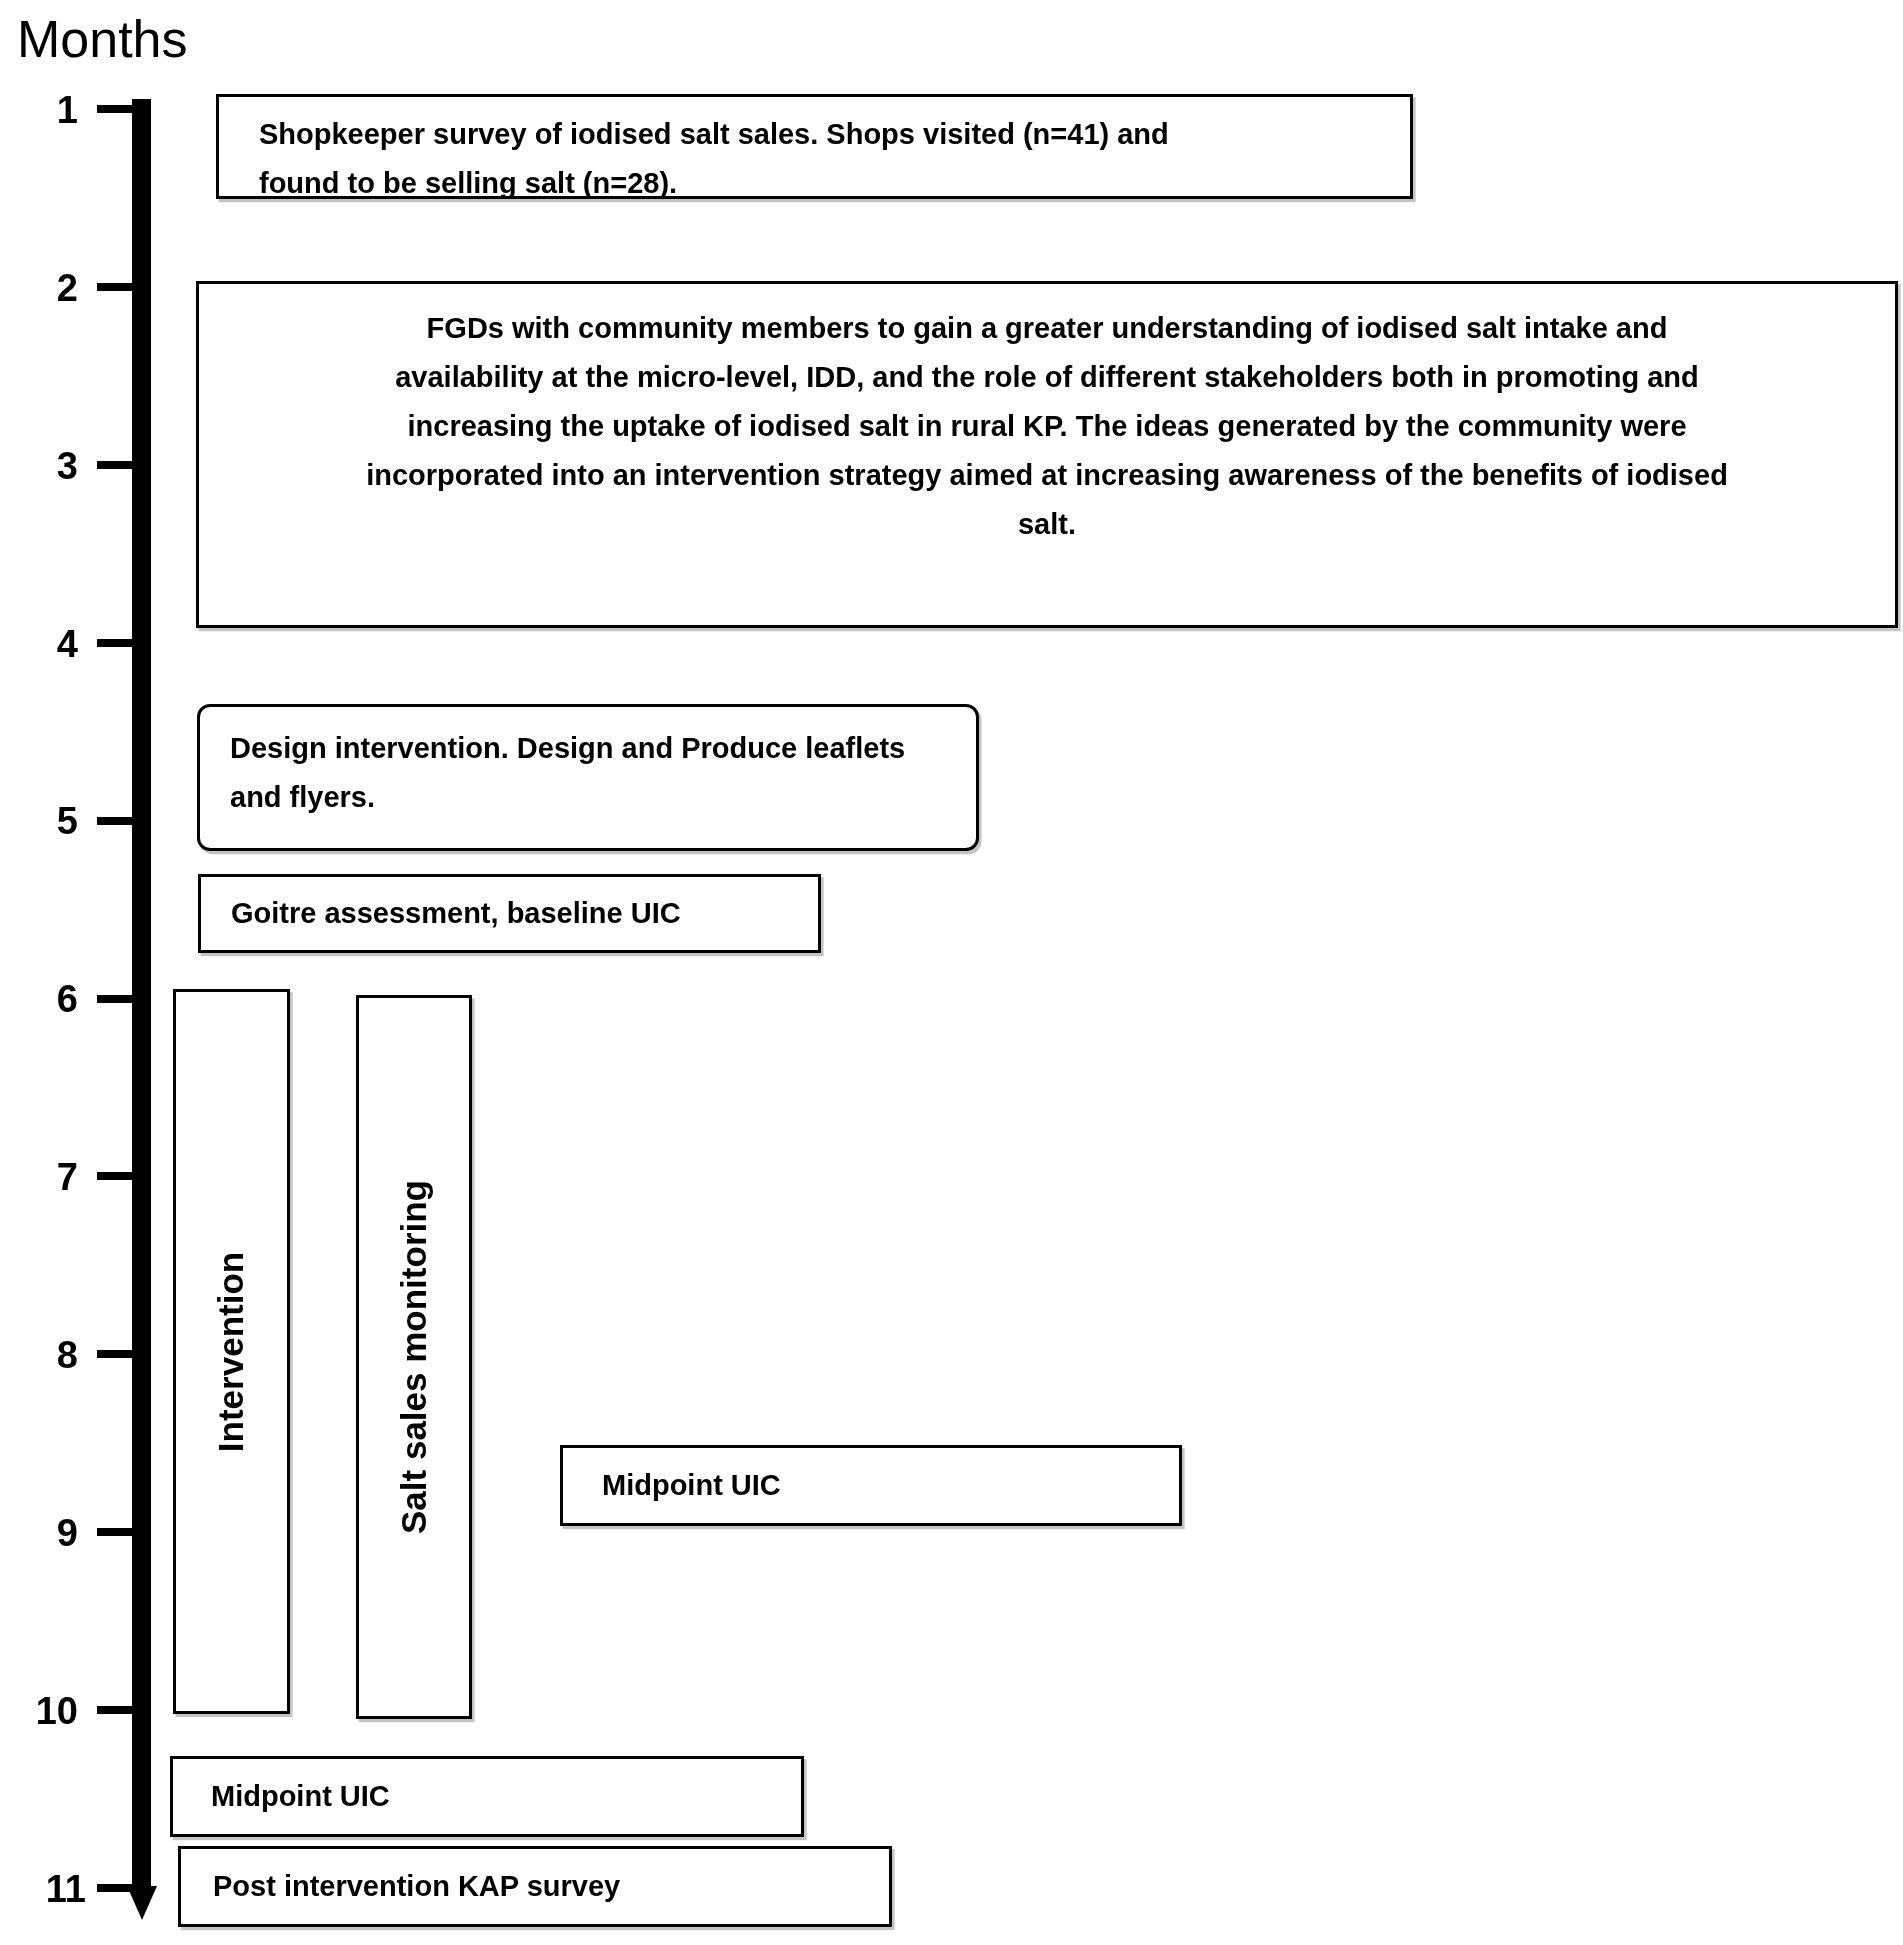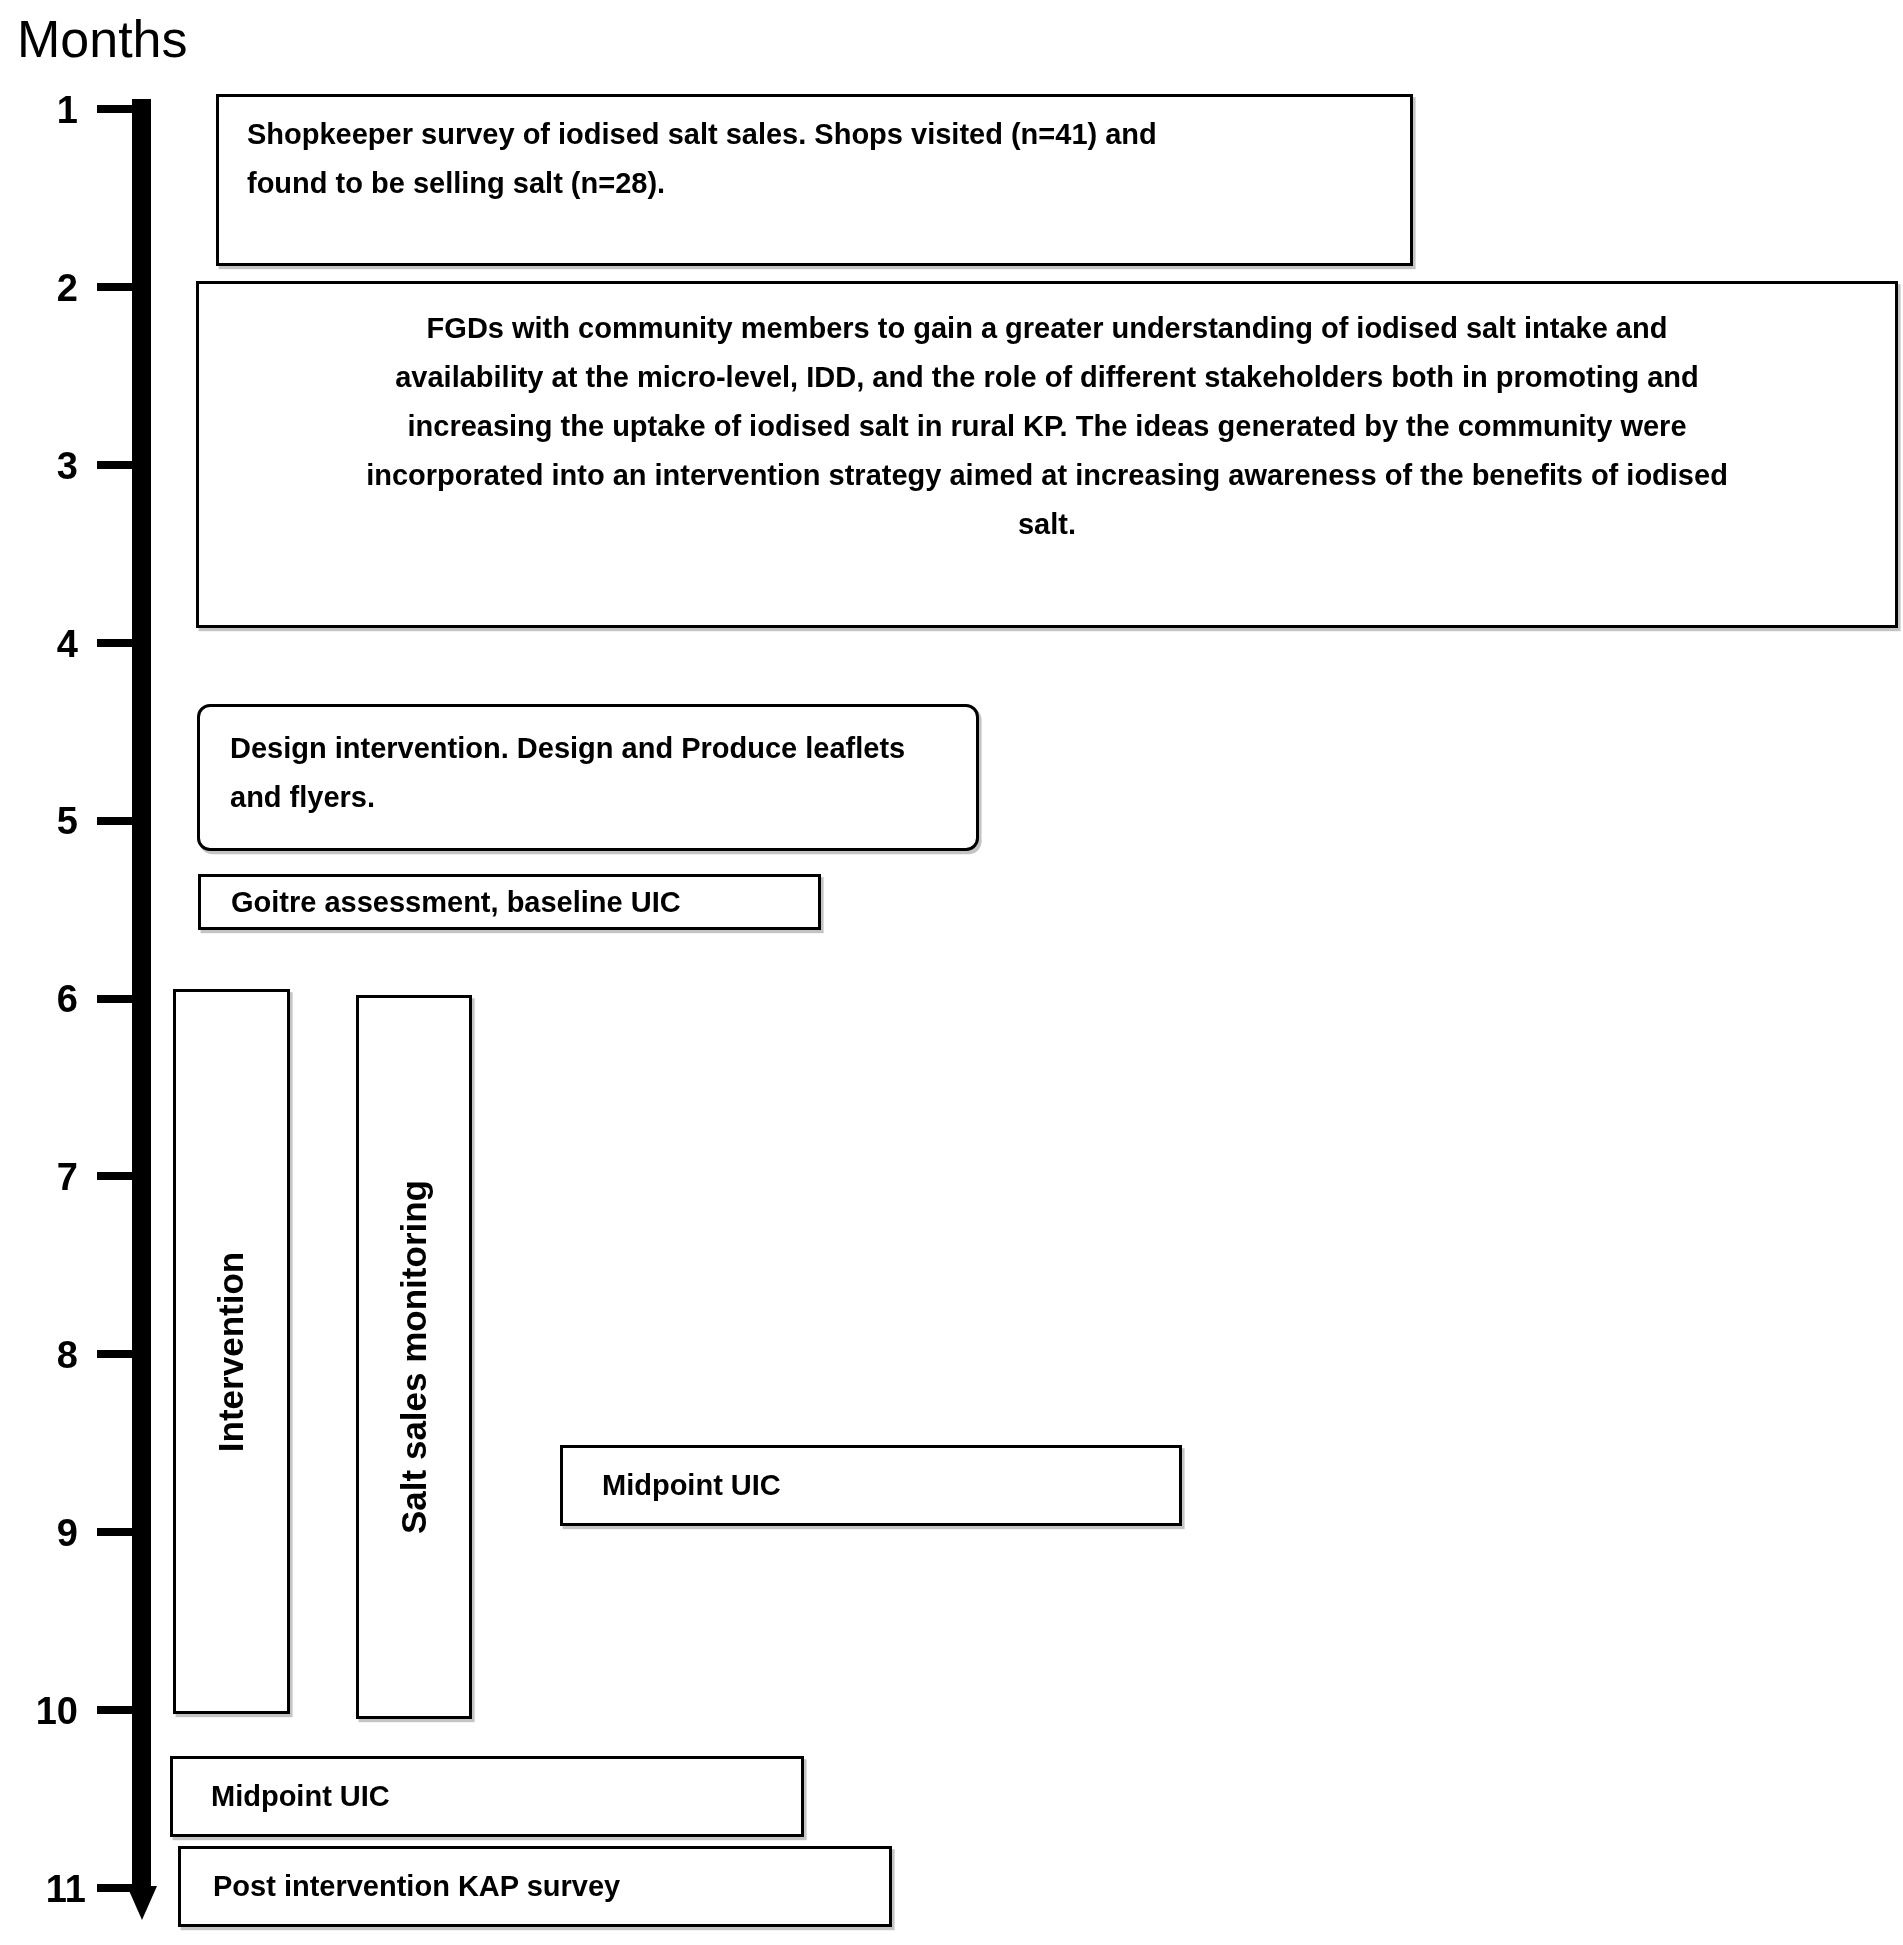--- a/index.html
+++ b/index.html
@@ -80,24 +80,24 @@
     align-items: center;
     justify-content: center;
     box-shadow: 2.6px 3.2px 0 rgba(125,125,125,0.45);
   }
   .vtext {
     transform: rotate(-90deg);
     white-space: nowrap;
     font-size: 35px;
     font-weight: bold;
   }
-  #box-shopkeeper { left: 216px; top: 94px;  width: 1197px; height: 172px;  padding: 13px 28px; }
+  #box-shopkeeper { left: 216px; top: 94px;  width: 1197px; height: 105px;  padding: 13px 40px; }
   #box-fgd        { left: 196px; top: 281px;  width: 1702px; height: 347px;  padding: 19.5px 30px; text-align: center; }
   #box-design     { left: 197px; top: 704px; width: 782px; height: 147px;  padding: 17px 30px; border-radius: 13px; }
-  #box-goitre     { left: 198px; top: 874px; width: 623px;  height: 56px;  padding-left: 30px; }
+  #box-goitre     { left: 198px; top: 874px; width: 623px;  height: 79px;  padding-left: 30px; }
   #box-intervention { left: 173px; top: 989px; width: 117px; height: 725px; }
   #box-saltsales    { left: 356px; top: 995px; width: 116px; height: 724px; }
   #box-midpoint   { left: 560px; top: 1445px; width: 622px;  height: 81px;  padding-left: 39px; }
   #box-endpoint   { left: 170px; top: 1756px; width: 634px;  height: 81px;  padding-left: 38px; }
   #box-kap        { left: 170px; top: 1846px; width: 714px;  height: 81px;  padding-left: 32px; margin-left: 8px; }
 </style>
 </head>
 <body>
 
 <div class="canvas">

